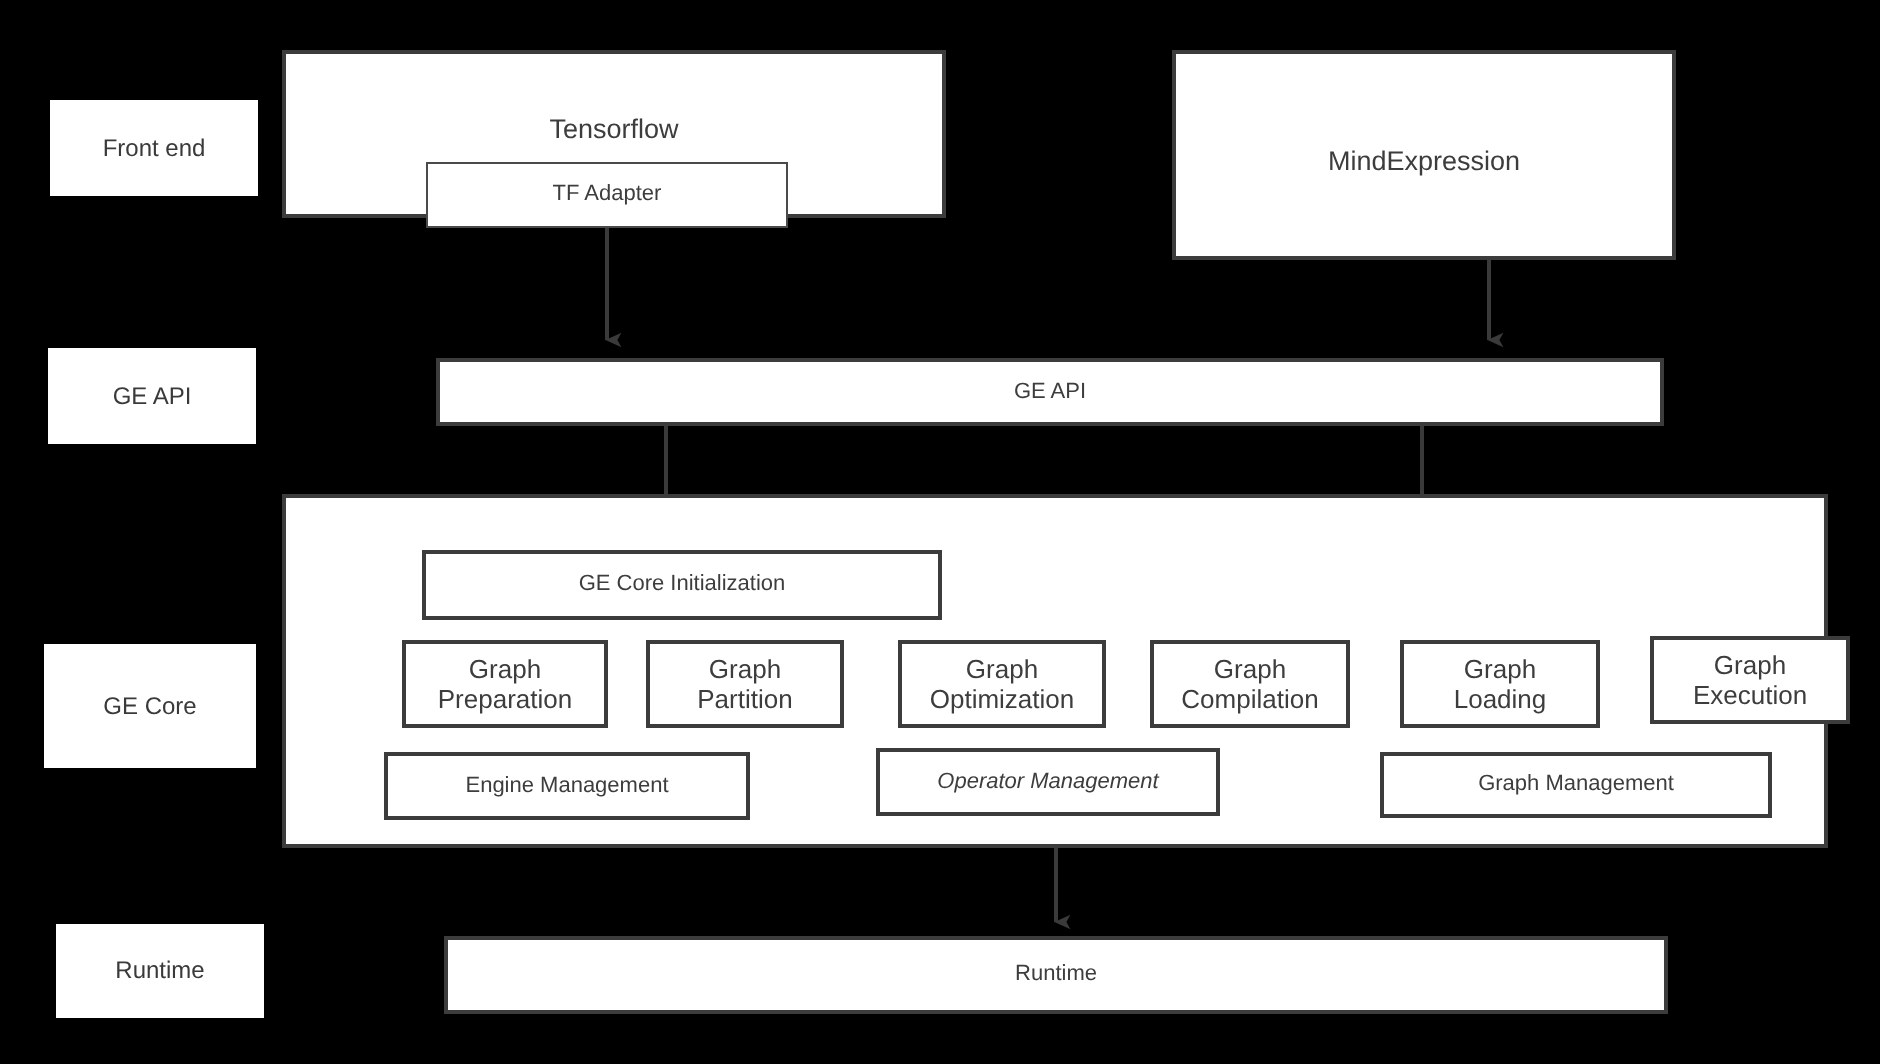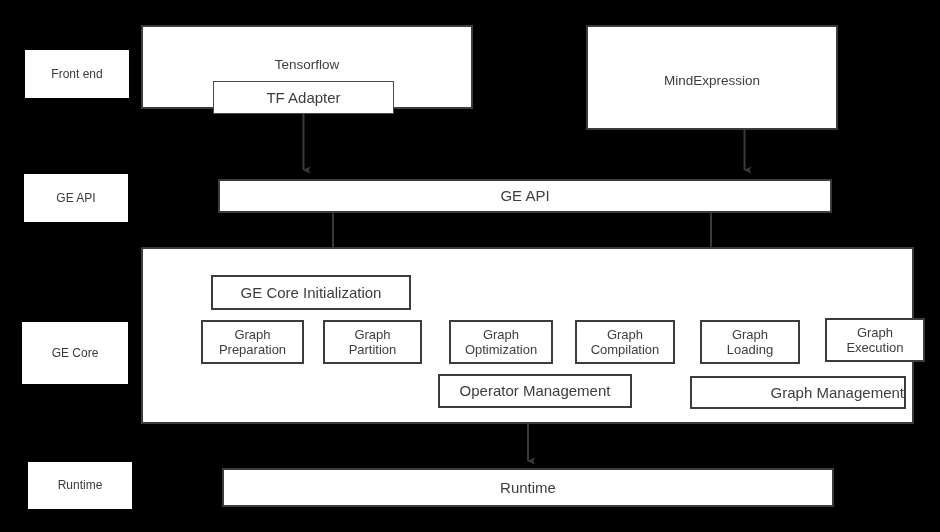--- a/index.html
+++ b/index.html
@@ -57,21 +57,21 @@
   .svg-layer {
     position: absolute;
     left: 0;
     top: 0;
     width: 940px;
     height: 532px;
     pointer-events: none;
   }
   .two-line { white-space: pre-line; margin-left: 35px; }
   .f13 { font-size: 13px; }
-  .f135 { font-size: 15px; }
+  .f135 { font-size: 11px; }
 </style>
 </head>
 <body>
 
 <div id="canvas">
 
   <svg class="svg-layer" viewBox="0 0 940 532" xmlns="http://www.w3.org/2000/svg">
     <defs>
       <marker id="arrowhead" markerWidth="9" markerHeight="9" refX="4.2" refY="7.6" orient="auto" markerUnits="userSpaceOnUse">
         <path d="M0.6,0.4 L4.2,8.4 L7.8,0.4 L4.2,2.4 Z" fill="#3a3a3a"></path>
@@ -125,21 +125,21 @@
   <div class="panel" style="left:586px; top:25px; width:252px; height:105px;">
     <div class="panel-title" style="top:46px;">MindExpression</div>
   </div>
 
   <div class="box outlined f135" style="left:218px; top:179px; width:614px; height:34px;">
     <span>GE API</span>
   </div>
 
   <div class="panel" style="left:141px; top:247px; width:773px; height:177px;"></div>
 
-  <div class="box outlined f135" style="left:211px; top:275px; width:200px; height:35px;align-items:center;">
+  <div class="box outlined f135" style="left:211px; top:275px; width:260px; height:35px;align-items:center;">
     <span>GE Core Initialization</span>
   </div>
 
   <div class="box outlined f13 two-line" style="left:166px; top:320px; width:103px; height:44px;">
     <span>Graph
 Preparation</span>
   </div>
   <div class="box outlined f13 two-line" style="left:288px; top:320px; width:99px; height:44px;">
     <span>Graph
 Partition</span>
@@ -154,24 +154,27 @@
   </div>
   <div class="box outlined f13 two-line" style="left:665px; top:320px; width:100px; height:44px;">
     <span>Graph
 Loading</span>
   </div>
   <div class="box outlined f13 two-line" style="left:790px; top:318px; width:100px; height:44px;">
     <span>Graph
 Execution</span>
   </div>
 
-  <div class="box outlined f135" style="left:438px; top:374px; width:194px; height:34px;">
+  <div class="box outlined f135" style="left:192px; top:376px; width:183px; height:34px;">
+    <span>Engine Management</span>
+  </div>
+  <div class="box outlined f135" style="left:438px; top:374px; width:172px; height:34px;font-style:italic;">
     <span>Operator Management</span>
   </div>
-  <div class="box outlined f135" style="left:690px; top:376px; width:216px; height:33px;justify-content:flex-end;">
+  <div class="box outlined f135" style="left:690px; top:376px; width:196px; height:33px;">
     <span>Graph Management</span>
   </div>
 
   <div class="box outlined f135" style="left:222px; top:468px; width:612px; height:39px;">
     <span>Runtime</span>
   </div>
 
 </div>
 
 </body></html>

